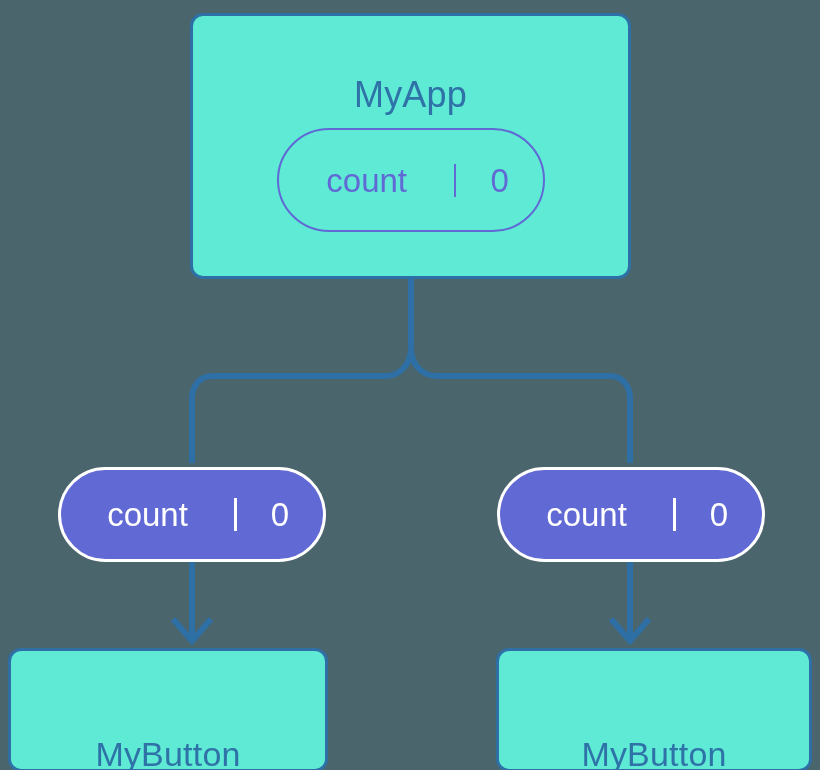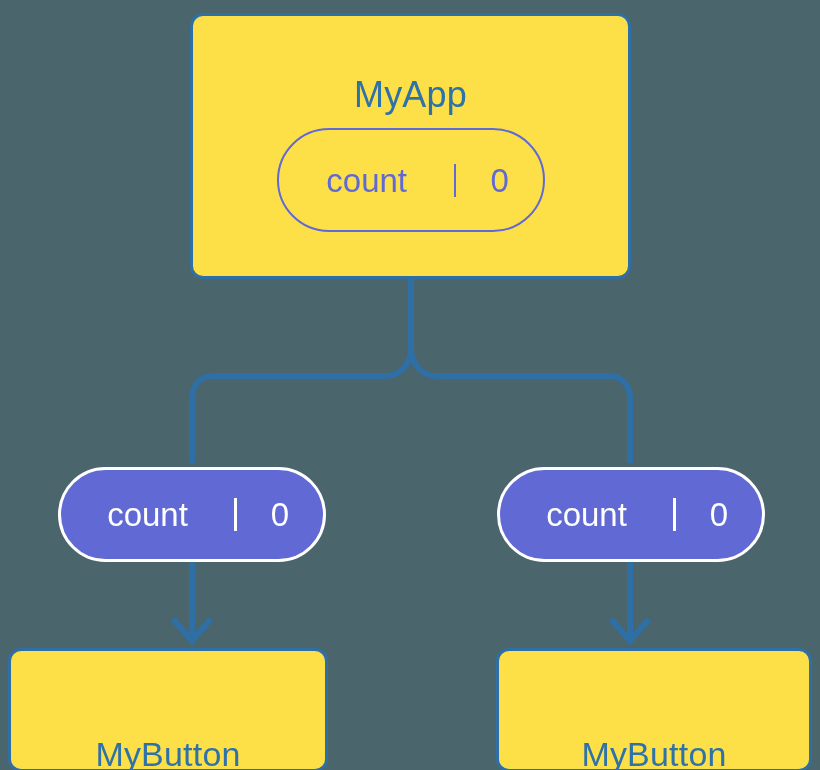--- a/index.html
+++ b/index.html
@@ -24,21 +24,21 @@
     position: absolute;
     left: 0; top: 0;
     width: 820px;
     height: 770px;
     pointer-events: none;
   }
 
   
   .comp-box {
     position: absolute;
-    background: #fde047;
+    background: #5eead4;
     border: 3px solid #2e6fa5;
     border-radius: 13px;
     box-sizing: border-box;
   }
   .comp-title {
     position: absolute;
     left: 0;
     width: 100%;
     text-align: center;
     color: #2e72a8;

